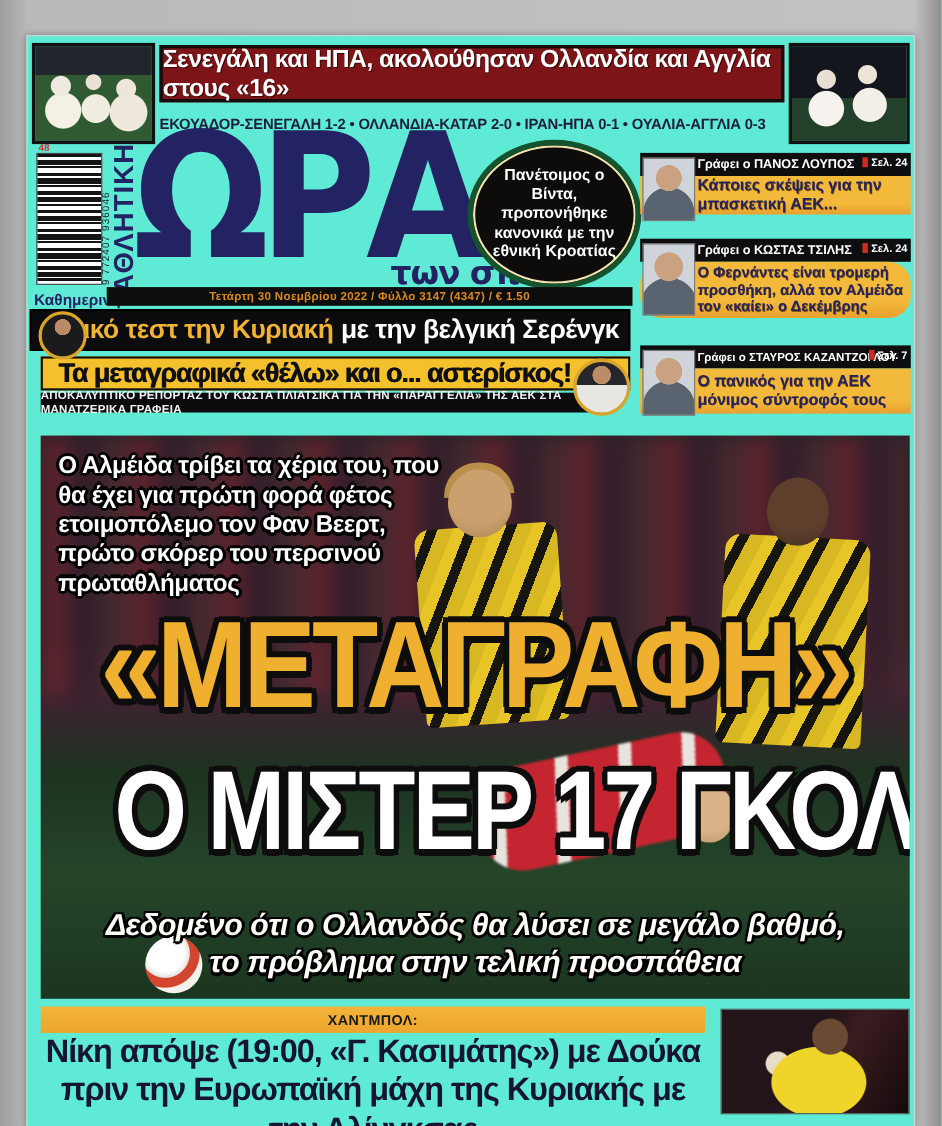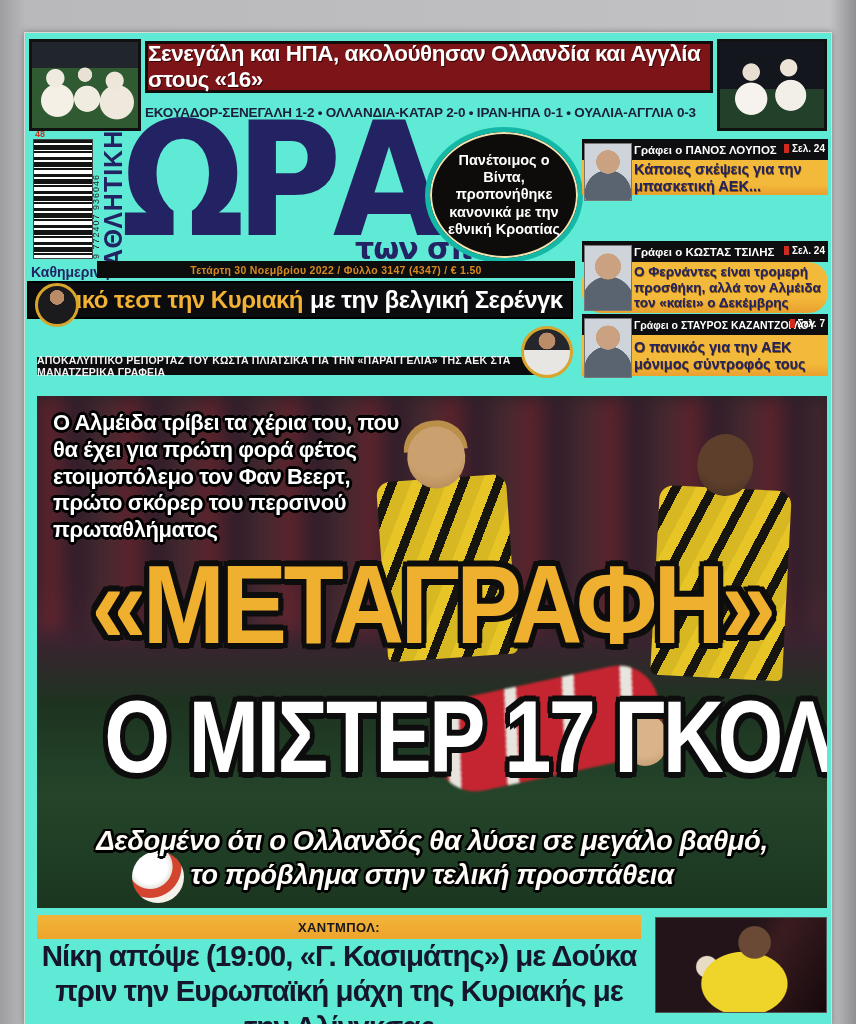--- a/index.html
+++ b/index.html
@@ -52,21 +52,21 @@
   .tagline{left:6px;top:232px;width:88px;color:#232363;font-weight:bold;font-size:14px;line-height:1.12;}
   .brand-vert{left:74px;top:96px;height:138px;writing-mode:vertical-rl;transform:rotate(180deg);
     color:#232363;font-weight:bold;font-size:25px;letter-spacing:1px;font-family:"Liberation Sans",sans-serif;}
   .brand{left:96px;top:72px;width:330px;height:160px;color:#232363;font-weight:bold;
     font-size:158px;line-height:150px;letter-spacing:-10px;transform:scaleX(.92);transform-origin:left center;
     font-family:"DejaVu Sans",sans-serif;}
   .brand-suffix{left:330px;top:198px;color:#232363;font-weight:bold;font-size:30px;letter-spacing:-1px;
     font-family:"DejaVu Sans",sans-serif;}
   .bubble{
     left:400px;top:94px;width:158px;height:136px;border-radius:50%;
-    background:#0d0c0a;border:5px solid #14b8a6;box-shadow:0 0 0 2px #f4e3b0 inset;
+    background:#0d0c0a;border:5px solid #14532d;box-shadow:0 0 0 2px #f4e3b0 inset;
     display:flex;align-items:center;justify-content:center;text-align:center;
     color:#fff;font-weight:bold;font-size:14.5px;line-height:1.18;padding:10px 14px;box-sizing:border-box;
   }
   .dateline{
     left:72px;top:228px;width:478px;height:17px;background:#0d0d0d;
     display:flex;align-items:center;justify-content:center;
     color:#d98a1f;font-weight:bold;font-size:10.5px;letter-spacing:.3px;
   }
   
   .card{left:557px;width:246px;text-decoration:underline;}
@@ -181,21 +181,21 @@
     <div class="hd">
       <span>Γράφει ο ΠΑΝΟΣ ΛΟΥΠΟΣ</span>
       <span class="pg">Σελ. 24</span>
     </div>
     <div class="bd">
       <span>Κάποιες σκέψεις για την μπασκετική ΑΕΚ...</span>
     </div>
     <div class="mug"></div>
   </div>
 
-  <div class="abs card" style="top:184px;height:72px;margin-top:24px;">
+  <div class="abs card" style="top:184px;height:72px;">
     <div class="hd">
       <span>Γράφει ο ΚΩΣΤΑΣ ΤΣΙΛΗΣ</span>
       <span class="pg">Σελ. 24</span>
     </div>
     <div class="bd" style="font-size:13.5px;border-radius:20px;">
       <span>Ο Φερνάντες είναι τρομερή προσθήκη, αλλά τον Αλμέιδα τον «καίει» ο Δεκέμβρης</span>
     </div>
     <div class="mug" style="height:64px;"></div>
   </div>
 
@@ -209,20 +209,23 @@
     </div>
     <div class="mug" style="height:58px;"></div>
   </div>
 
   <div class="abs strap1-mug"></div>
   <div class="abs strap1">
     <span class="hl">Φιλικό τεστ την Κυριακή</span>
     <span class="rest">με την βελγική Σερένγκ</span>
   </div>
 
+  <div class="abs strap2">
+    <span>Τα μεταγραφικά «θέλω» και ο... αστερίσκος!</span>
+  </div>
   <div class="abs strap2-sub">
     <span>ΑΠΟΚΑΛΥΠΤΙΚΟ ΡΕΠΟΡΤΑΖ ΤΟΥ ΚΩΣΤΑ ΠΛΙΑΤΣΙΚΑ ΓΙΑ ΤΗΝ «ΠΑΡΑΓΓΕΛΙΑ» ΤΗΣ ΑΕΚ ΣΤΑ ΜΑΝΑΤΖΕΡΙΚΑ ΓΡΑΦΕΙΑ</span>
   </div>
   <div class="abs strap2-mug"></div>
 
   <div class="abs mainphoto">
     <div class="crowd"></div>
     <div class="player p1">
       <div class="hair"></div>
       <div class="head"></div>

